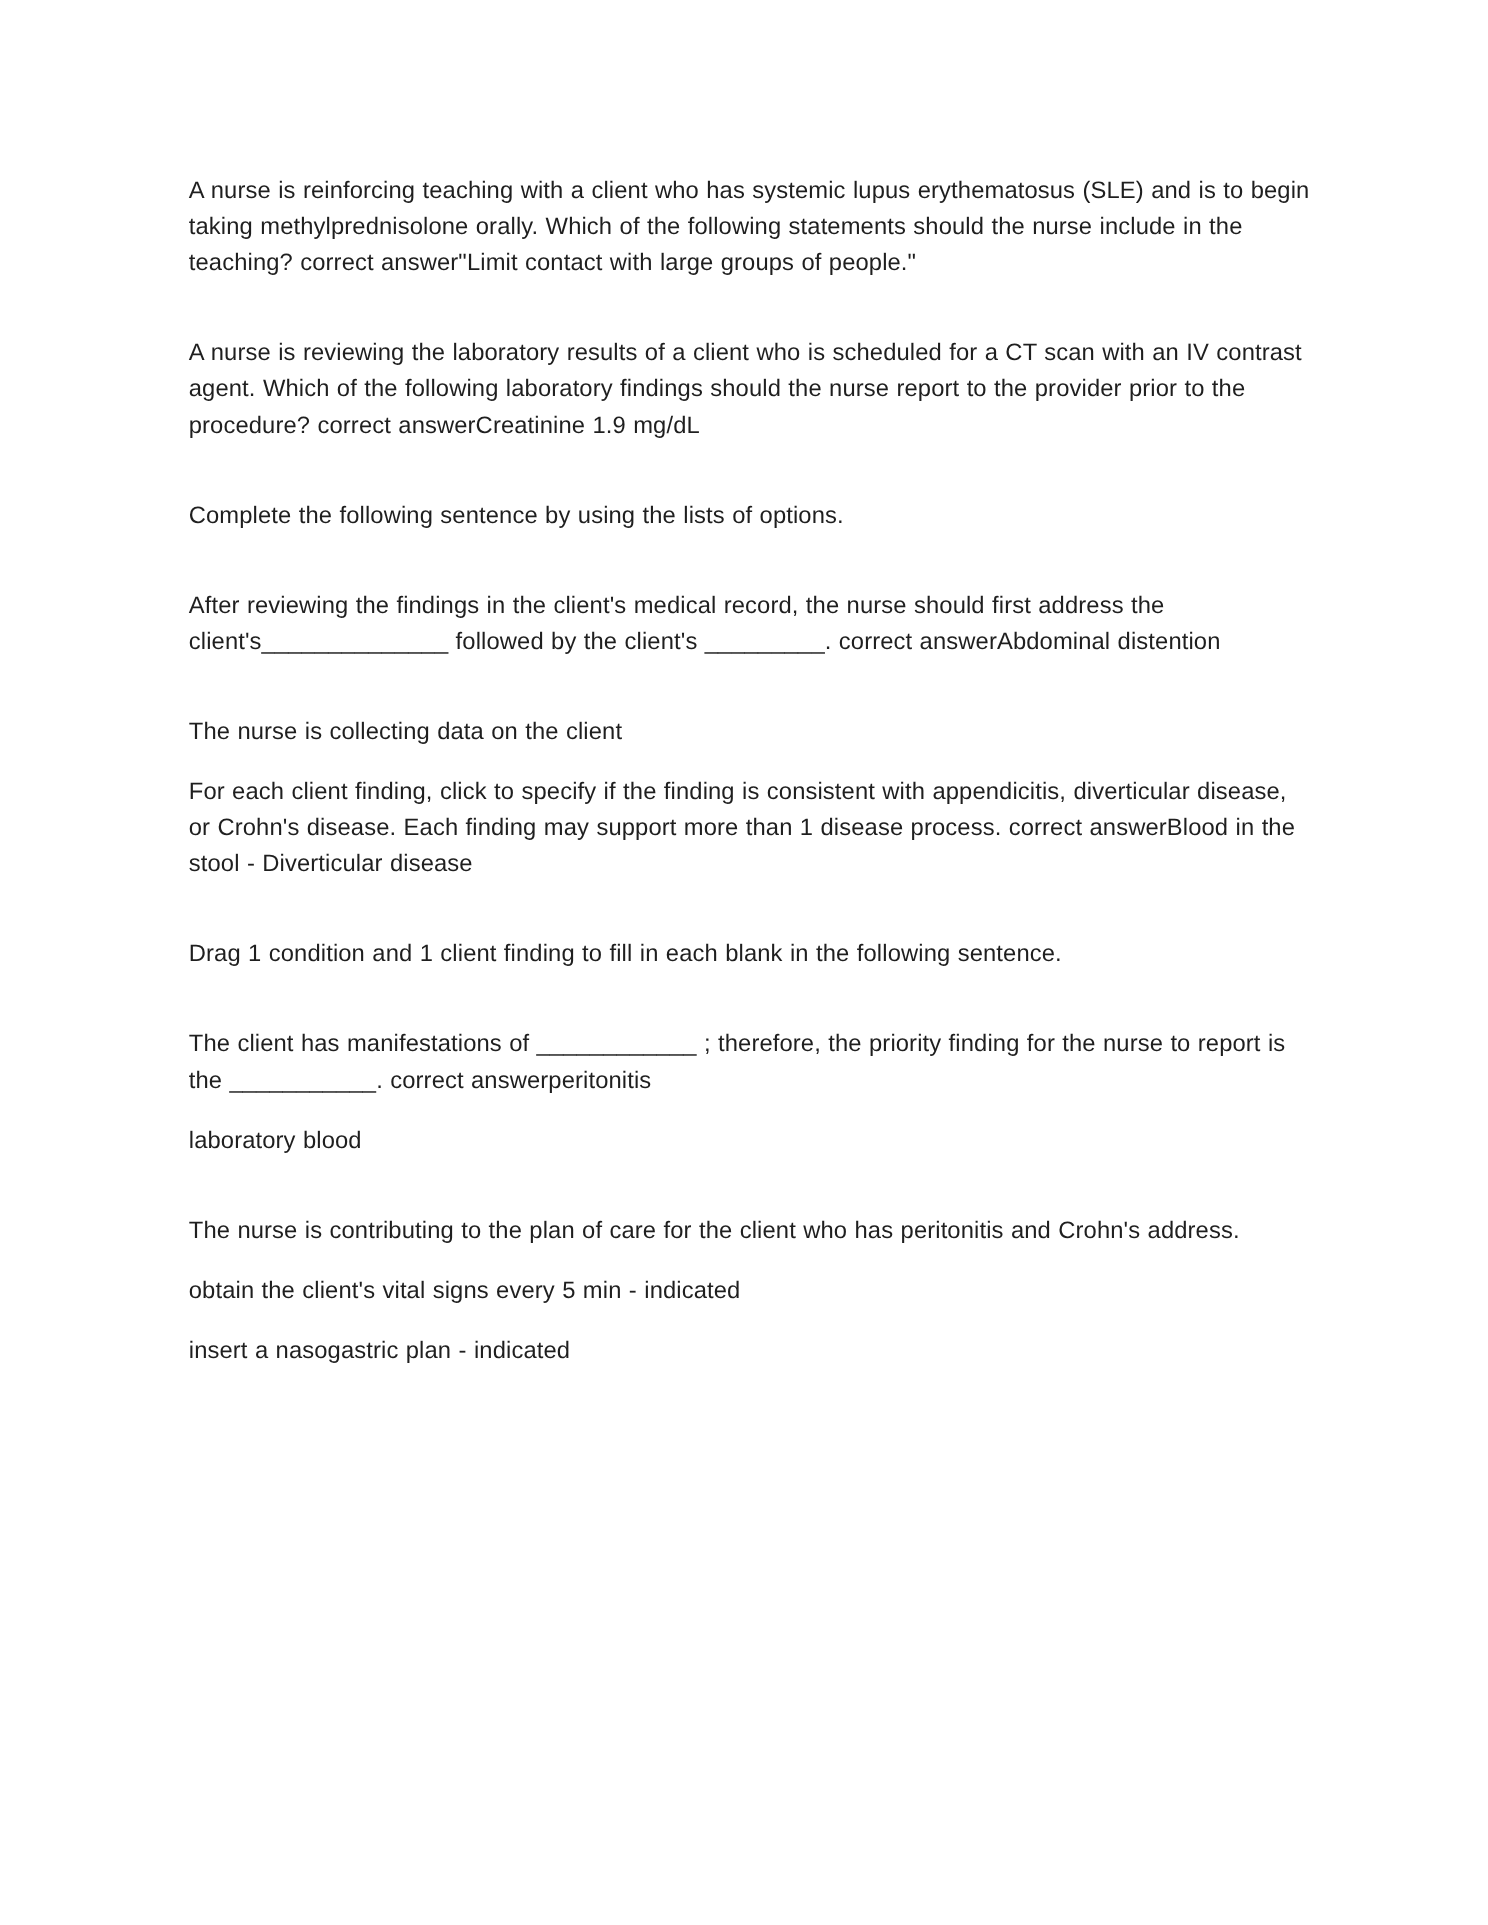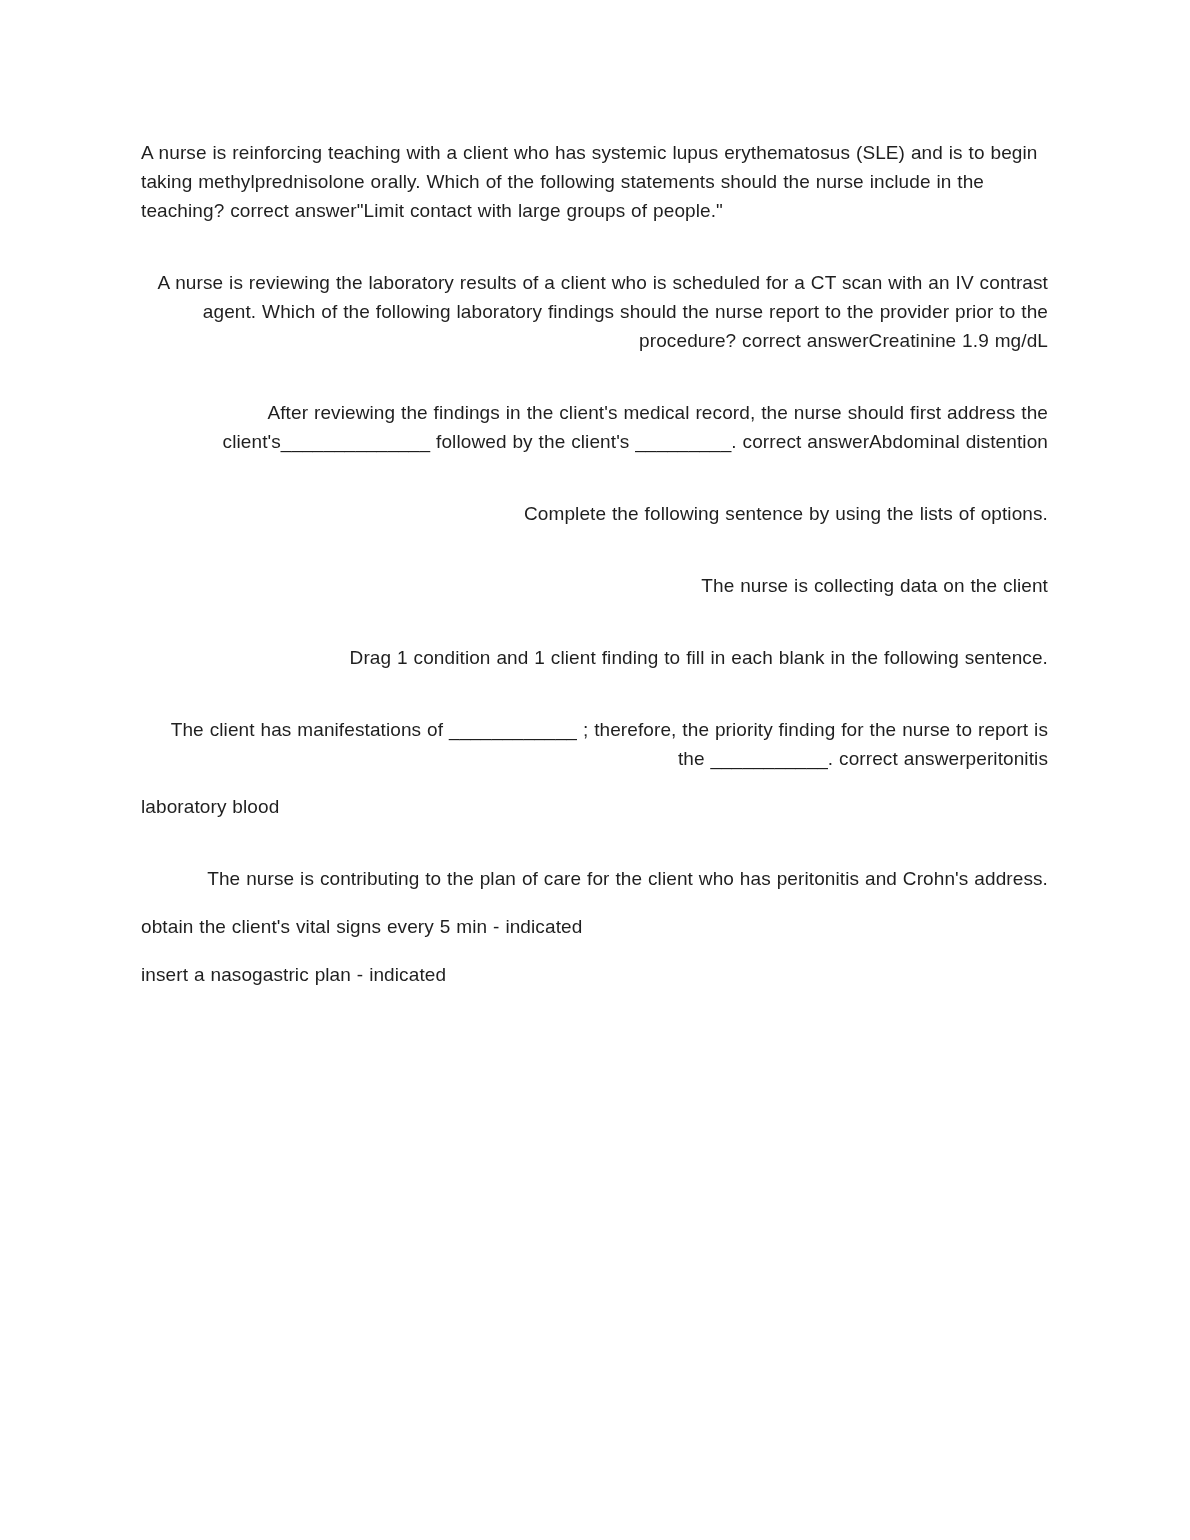--- a/index.html
+++ b/index.html
@@ -12,42 +12,42 @@
     width: 1190px;
     height: 1540px;
     background: #ffffff;
     box-sizing: border-box;
     padding: 138px 142px 0 141px;
     overflow: hidden;
     font-family: "Liberation Sans", sans-serif;
     color: #1f1f1f;
   }
   .doc p {
-    margin: 0 0 19px 0;
+    margin: 0 0 19px 10px;
     font-size: 19px;
     line-height: 29px;
     font-weight: 400;
     letter-spacing: 0.1px;
     word-spacing: 0.5px;
   }
   .doc p.sect {
     margin-top: 43px;
-    text-align: right;
   }
 </style>
 </head>
 <body>
 
 <div class="page">
   <div class="doc">
     <p>A nurse is reinforcing teaching with a client who has systemic lupus erythematosus (SLE) and is to begin taking methylprednisolone orally. Which of the following statements should the nurse include in the teaching? correct answer"Limit contact with large groups of people."</p>
     <p class="sect">A nurse is reviewing the laboratory results of a client who is scheduled for a CT scan with an IV contrast agent. Which of the following laboratory findings should the nurse report to the provider prior to the procedure? correct answerCreatinine 1.9 mg/dL</p>
+    <p class="sect">Complete the following sentence by using the lists of options.</p>
     <p class="sect">After reviewing the findings in the client's medical record, the nurse should first address the client's______________ followed by the client's _________. correct answerAbdominal distention</p>
-    <p class="sect">Complete the following sentence by using the lists of options.</p>
     <p class="sect">The nurse is collecting data on the client</p>
+    <p>For each client finding, click to specify if the finding is consistent with appendicitis, diverticular disease, or Crohn's disease. Each finding may support more than 1 disease process. correct answerBlood in the stool - Diverticular disease</p>
     <p class="sect">Drag 1 condition and 1 client finding to fill in each blank in the following sentence.</p>
     <p class="sect">The client has manifestations of ____________ ; therefore, the priority finding for the nurse to report is the ___________. correct answerperitonitis</p>
     <p>laboratory blood</p>
     <p class="sect">The nurse is contributing to the plan of care for the client who has peritonitis and Crohn's address.</p>
     <p>obtain the client's vital signs every 5 min - indicated</p>
     <p>insert a nasogastric plan - indicated</p>
   </div>
 </div>
 
 </body></html>

